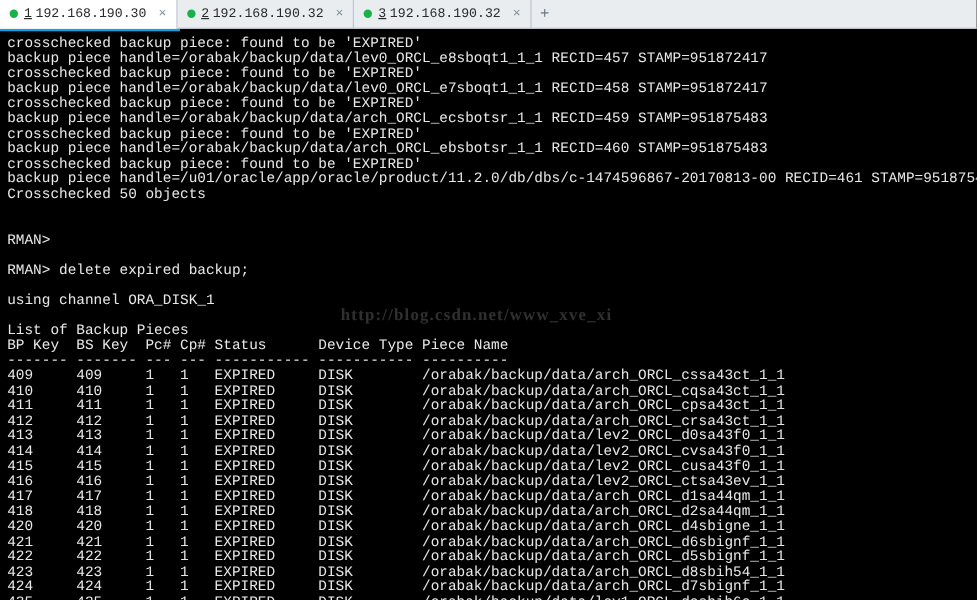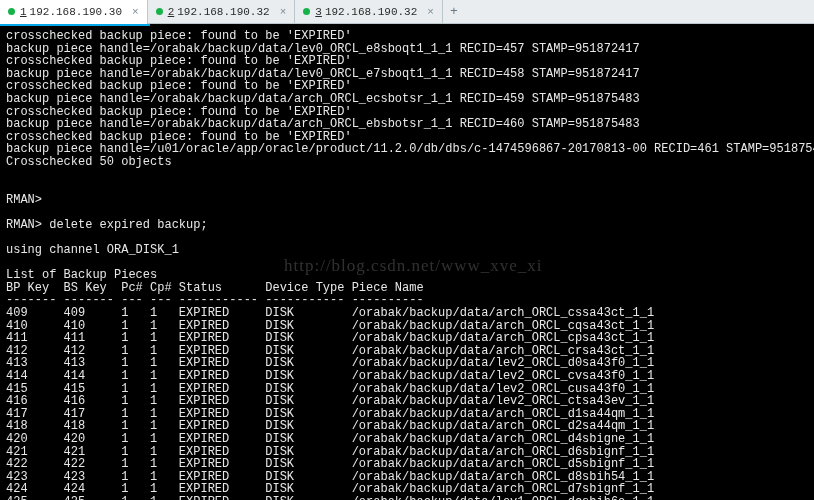--- a/index.html
+++ b/index.html
@@ -6,21 +6,21 @@
   html, body { width: 814px; height: 500px; overflow: hidden; font-family: "Consolas", "Courier New", monospace; background: #000; }
   .tabbar { display: flex; align-items: center; height: 24px; background: #e9edf0; border-bottom: 1px solid #bcc6cd; }
   .tab { display: flex; align-items: center; height: 24px; padding: 0 8px 0 8px; font-size: 11px; color: #2a2a2a; border-right: 1px solid #bcc6cd; cursor: pointer; user-select: none; }
   .tab.active { background: #ffffff; }
   .tab .dot { width: 7px; height: 7px; border-radius: 50%; background: #17b24a; margin-right: 5px; }
   .tab .num { text-decoration: underline; margin-right: 3px; }
   .tab .close { margin-left: 10px; color: #7a8a95; font-size: 11px; }
   .newtab { width: 22px; display:flex; align-items:center; justify-content:center; color:#6a7a85; font-size:13px; cursor:pointer; }
   .accent { height: 2px; background: #05a7e6; }
   .term { padding: 4px 6px; color: #e8e8e8; font-size: 12px; line-height: 12.6px; white-space: pre; }
-  .watermark { position: absolute; top: 256px; left: 284px; color: rgba(220,220,220,0.22); font-family: "Times New Roman", serif; font-size: 17px; letter-spacing: 1px; pointer-events:none; }
+  .watermark { position: absolute; top: 256px; left: 284px; color: rgba(220,220,220,0.22); font-family: "Times New Roman", serif; font-size: 14px; letter-spacing: 1px; pointer-events:none;font-weight:bold; }
 </style>
 </head>
 <body>
 
 <div class="tabbar">
   <div class="tab active">
     <span class="dot"></span>
     <span class="num">1</span>
     <span>192.168.190.30</span>
     <span class="close">×</span>

